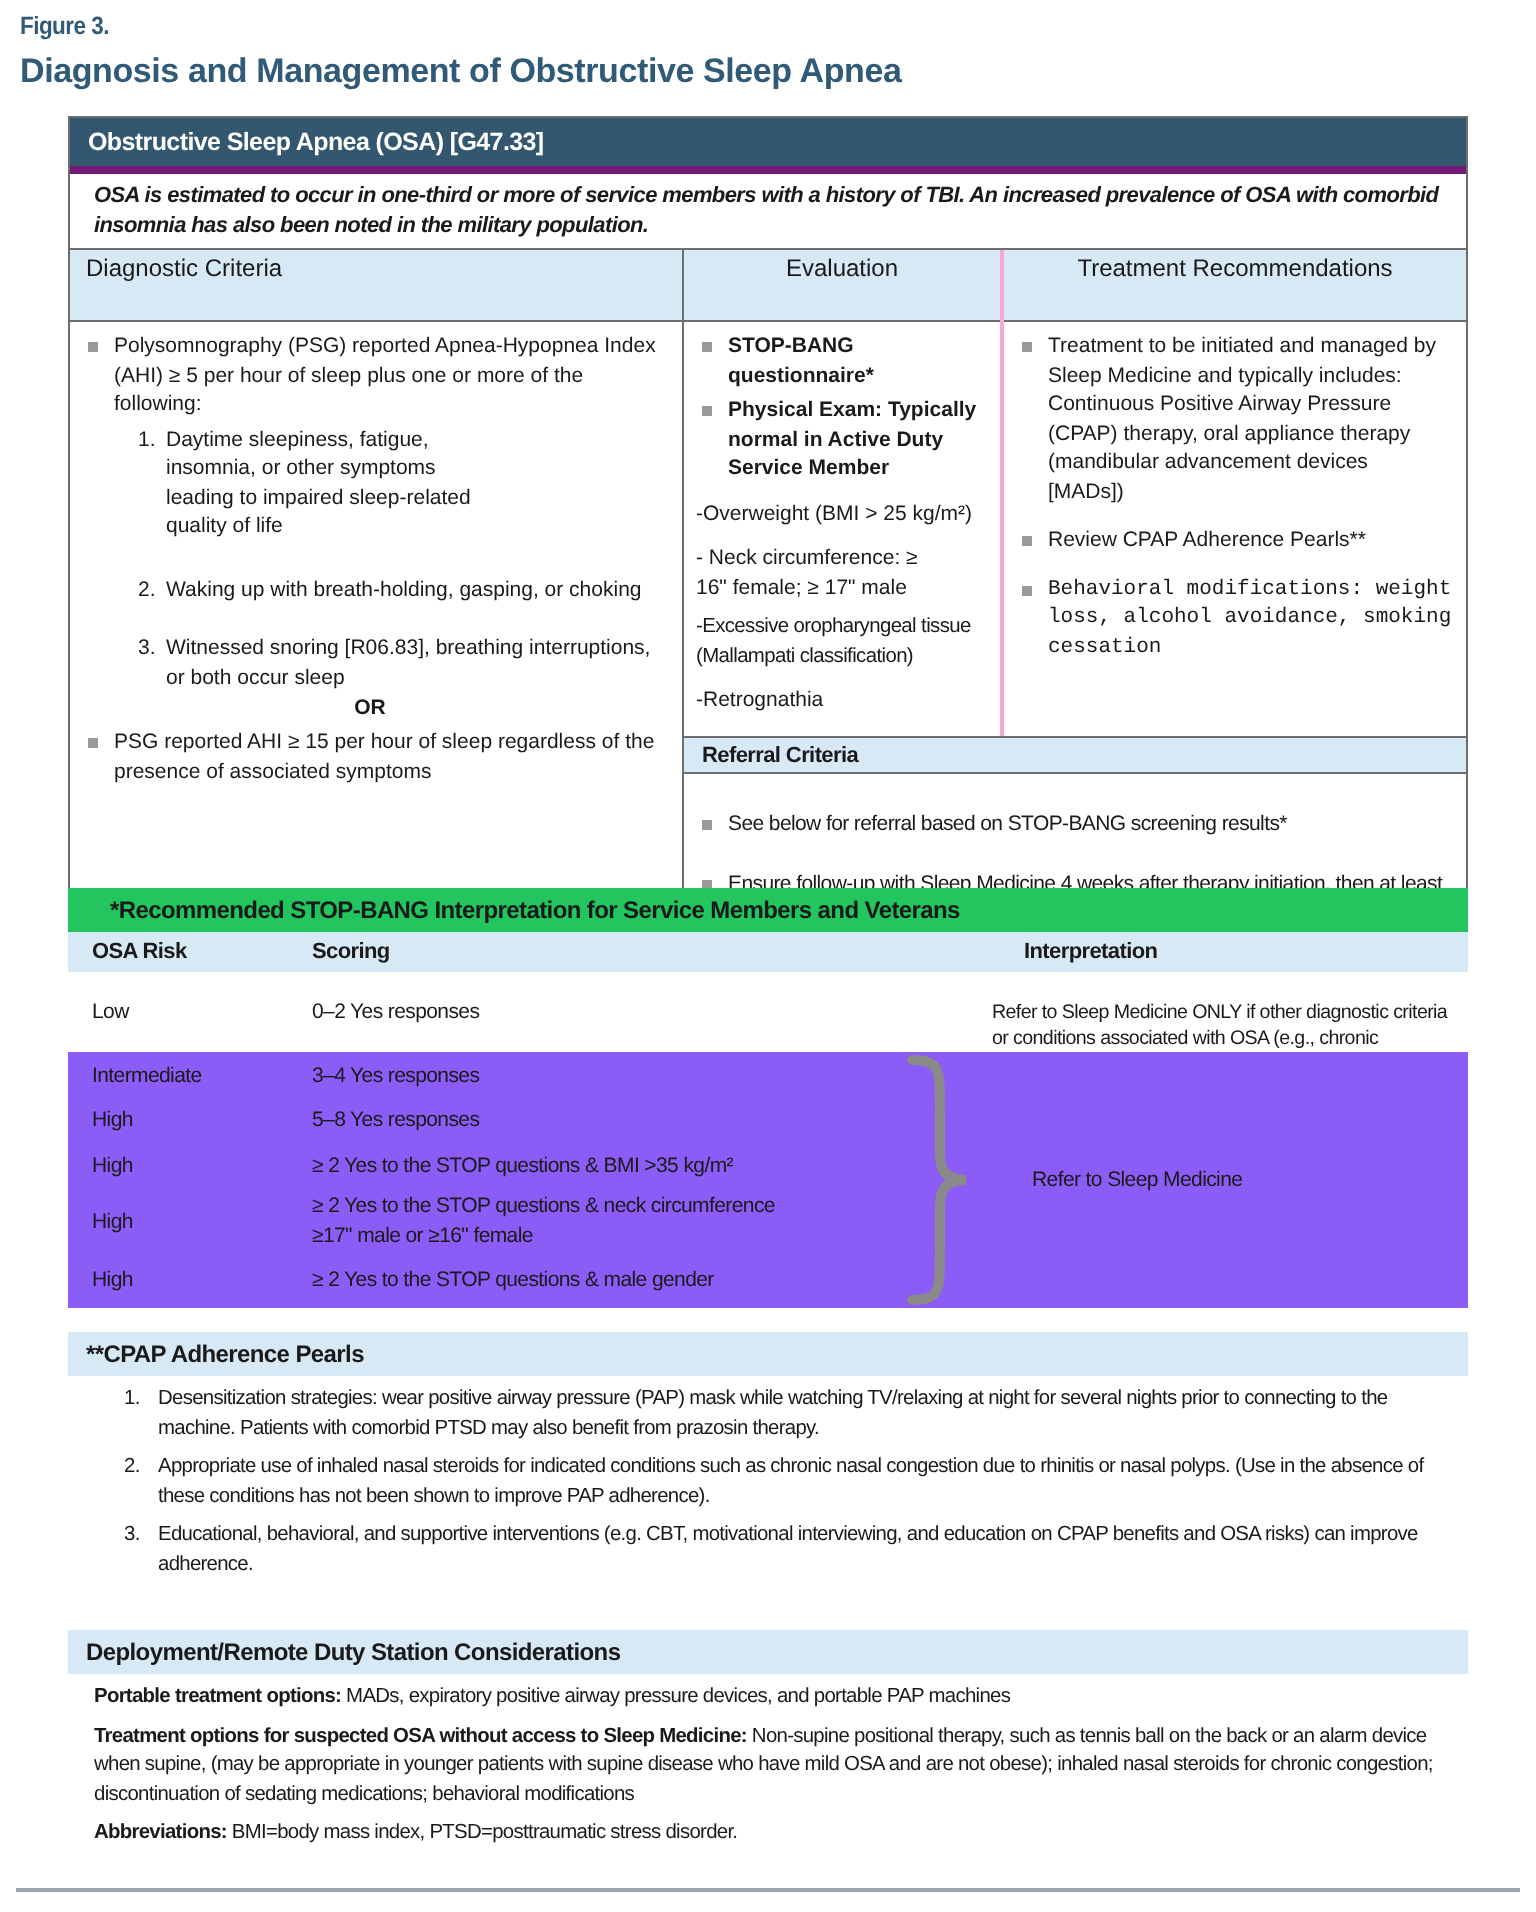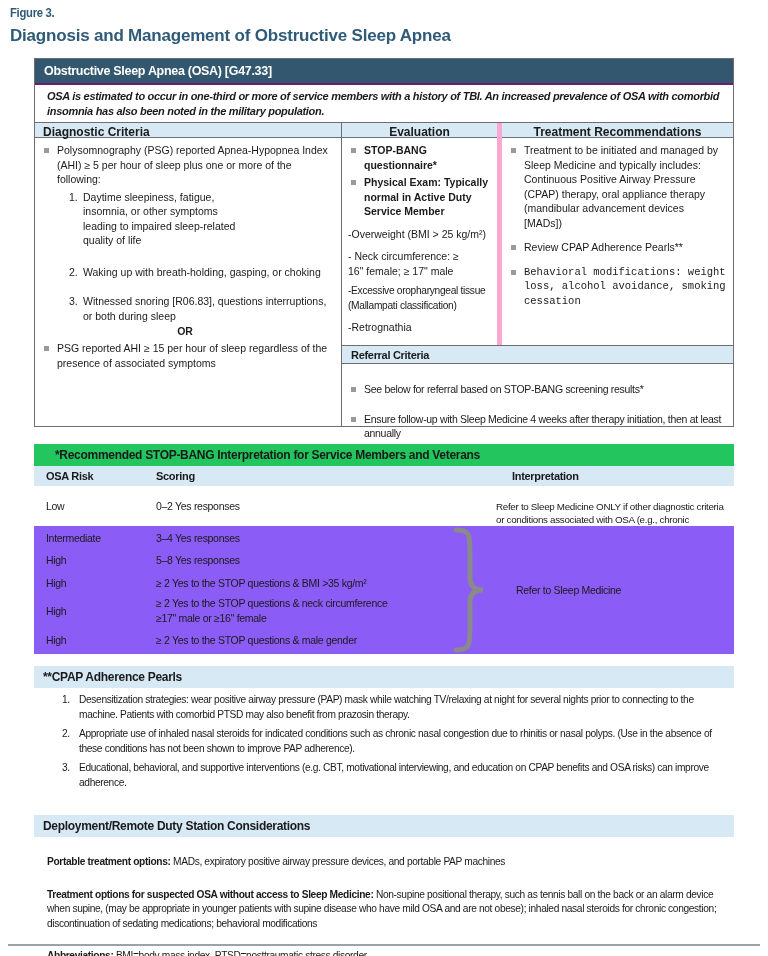--- a/index.html
+++ b/index.html
@@ -4,29 +4,29 @@
 <style>
   * { box-sizing: border-box; margin: 0; padding: 0; }
   html, body { width: 768px; height: 956px; background: #ffffff; overflow: hidden; }
   body { font-family: "Liberation Sans", sans-serif; color: #1a1a1a; position: relative; }
 
   .fig-label { position: absolute; left: 10px; top: 6px; font-size: 12.5px; font-weight: bold; color: #2f5a78; letter-spacing: -0.3px; transform: scaleX(0.9); transform-origin: left; }
   .fig-title { position: absolute; left: 10px; top: 26px; font-size: 17px; font-weight: bold; color: #2f5a78; letter-spacing: -0.2px; }
 
   .main-box { position: absolute; left: 34px; top: 58px; width: 700px; border: 1px solid #6e6e6e; }
   .main-head { background: #32576f; color: #fff; font-size: 12.5px; font-weight: bold; padding: 5px 9px; height: 24px; letter-spacing: -0.3px; }
-  .main-intro { font-size: 11px; font-style: italic; font-weight: bold; padding: 4px 9px 3px 12px; line-height: 15px; border-top: 2px solid #701a75; letter-spacing: -0.3px; }
+  .main-intro { font-size: 11px; font-style: italic; font-weight: bold; padding: 4px 9px 3px 12px; line-height: 15px; border-top: 4px solid #701a75; letter-spacing: -0.3px; }
   .cols { display: flex; border-top: 1px solid #6e6e6e; }
   .col { position: relative; }
   .col-dx { width: 308px; border-right: 1px solid #6e6e6e; }
   .col-right { width: 391px; }
   .right-top { display: flex; }
-  .col-eval { width: 160px; border-right: 5px solid #f9a8d4; }
+  .col-eval { width: 160px; border-right: 2px solid #f9a8d4; }
   .col-tx { width: 231px; }
-  .col-head { background: #d7e9f5; font-size: 12px; font-weight: bold; padding: 2px 8px; height: 15px; border-bottom: 1px solid #6e6e6e; }
+  .col-head { background: #d7e9f5; font-size: 12px; font-weight: normal; padding: 2px 8px; height: 36px; border-bottom: 1px solid #6e6e6e; }
   .col-head.center { text-align: center; }
 
   .bul { position: relative; padding-left: 22px; font-size: 10.5px; line-height: 14.5px; }
   .bul::before { content: ""; position: absolute; left: 9px; top: 5px; width: 5px; height: 5px; background: #9a9a9a; }
   .dx-body { padding: 5px 6px 8px 0; height: 288px; }
   .dx-num { font-size: 10.5px; line-height: 14.5px; display: flex; padding-left: 34px; }
   .dx-num .n { width: 14px; flex: none; }
   .or-text { text-align: center; font-weight: bold; font-size: 10.5px; margin: 2px 0 4px; }
 
   .ev-body { padding: 5px 4px 8px 0; height: 207px; font-size: 10.5px; line-height: 14.5px; }
@@ -50,21 +50,21 @@
   .brace { position: absolute; left: 416px; top: 0; }
   .refer-text { position: absolute; left: 482px; top: 58px; font-size: 10.5px; }
 
   .pearls { position: absolute; left: 34px; top: 666px; width: 700px; }
   .pearls-head { background: #d7e9f5; font-size: 12px; font-weight: bold; padding: 4px 9px; height: 22px; letter-spacing: -0.3px; }
   .pearl-item { display: flex; font-size: 10.2px; line-height: 14.5px; margin-top: 5px; padding-left: 28px; letter-spacing: -0.35px; }
   .pearl-item .n { width: 17px; flex: none; }
 
   .deploy { position: absolute; left: 34px; top: 815px; width: 700px; }
   .deploy-head { background: #d7e9f5; font-size: 12px; font-weight: bold; padding: 4px 9px; height: 22px; letter-spacing: -0.3px; }
-  .deploy p { font-size: 10.2px; line-height: 14.5px; padding-left: 13px; margin-top: 18px; letter-spacing: -0.35px; }
+  .deploy p { font-size: 10.2px; line-height: 14.5px; padding-left: 13px; margin-top: 5px; letter-spacing: -0.35px; }
   .deploy p b { font-weight: bold; }
 
   .rule { position: absolute; left: 8px; top: 944px; width: 752px; height: 2px; background: #9aa3aa; }
 </style>
 </head>
 <body>
 
 <div class="fig-label">Figure 3.</div>
 <div class="fig-title">Diagnosis and Management of Obstructive Sleep Apnea</div>
 
@@ -79,21 +79,21 @@
         <div class="dx-num" style="margin-top:3px;">
           <span class="n">1.</span>
           <span style="width:170px;">Daytime sleepiness, fatigue, insomnia, or other symptoms leading to impaired sleep-related quality of life</span>
         </div>
         <div class="dx-num" style="margin-top:17px;">
           <span class="n">2.</span>
           <span>Waking up with breath-holding, gasping, or choking</span>
         </div>
         <div class="dx-num" style="margin-top:15px;">
           <span class="n">3.</span>
-          <span style="width:250px;">Witnessed snoring [R06.83], questions interruptions, or both during sleep</span>
+          <span style="width:250px;">Witnessed snoring [R06.83], breathing interruptions, or both occur sleep</span>
         </div>
         <div class="or-text">OR</div>
         <div class="bul">PSG reported AHI ≥ 15 per hour of sleep regardless of the presence of associated symptoms</div>
       </div>
     </div>
     <div class="col col-right">
       <div class="right-top">
         <div class="col col-eval">
           <div class="col-head center">Evaluation</div>
           <div class="ev-body">

